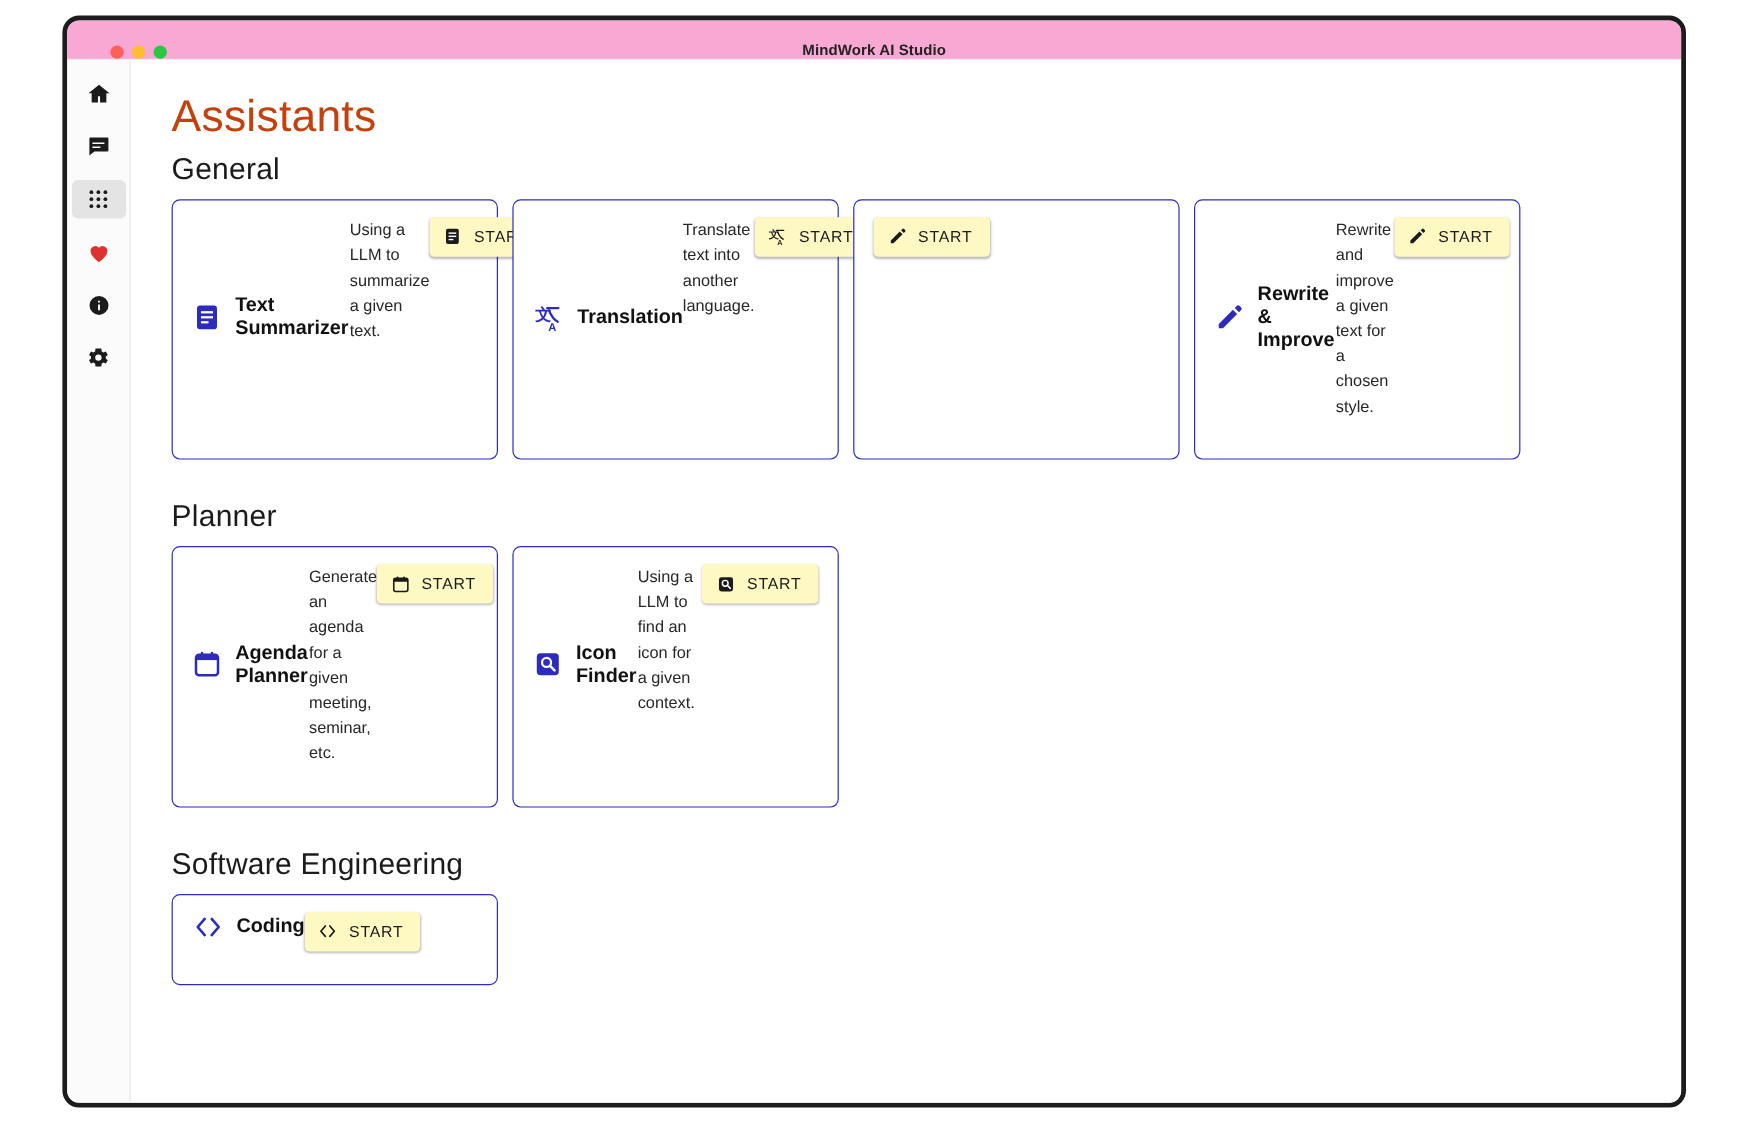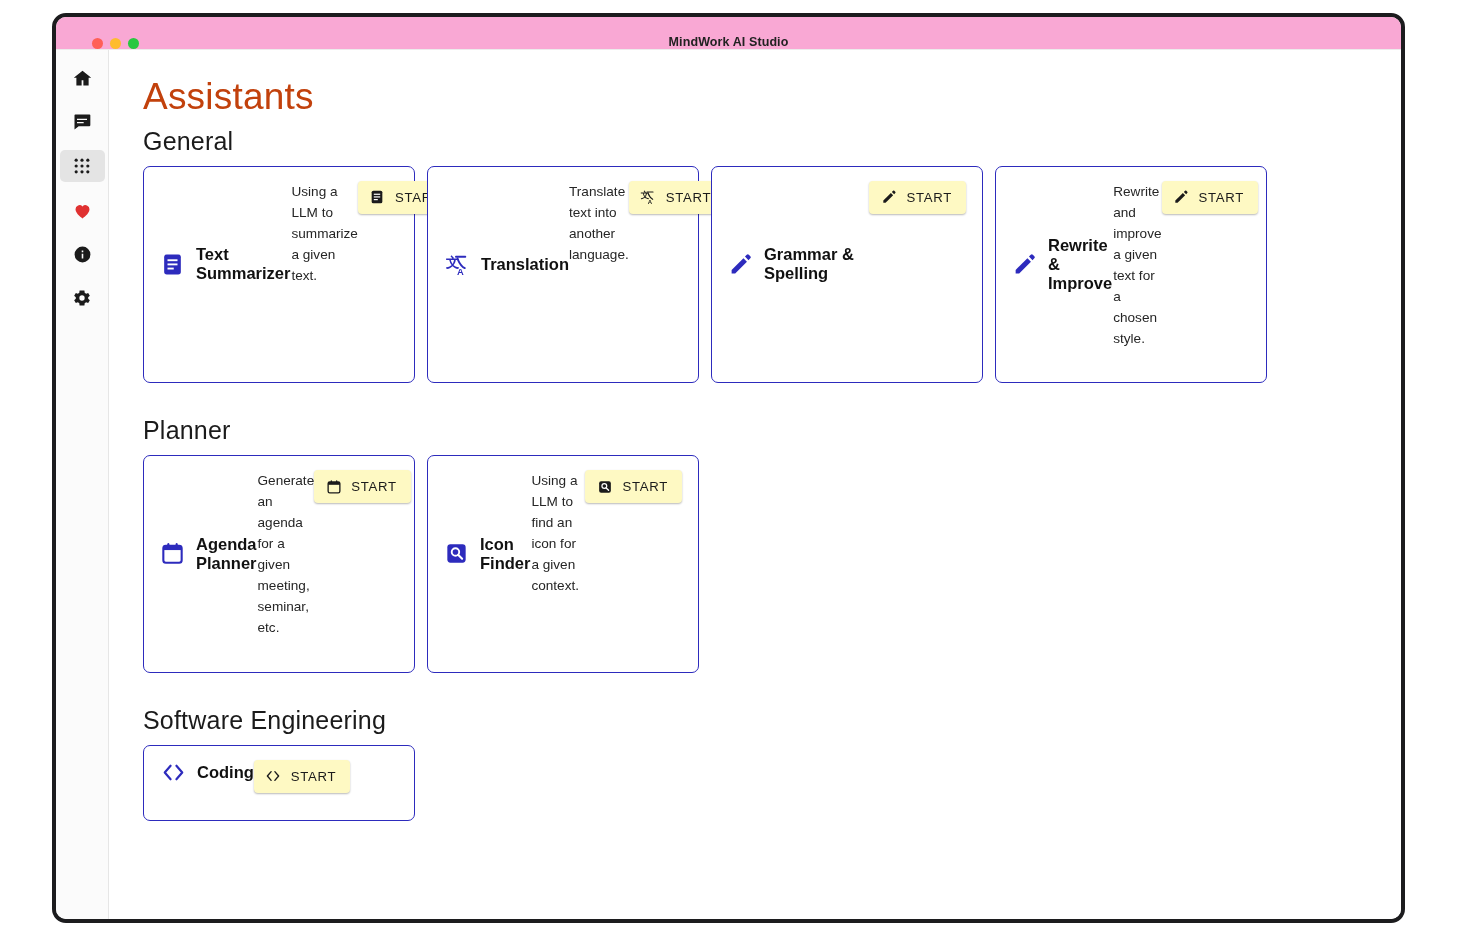--- a/index.html
+++ b/index.html
@@ -270,29 +270,20 @@
                     <svg width="16" height="16" viewBox="0 0 24 24">
                       <text x="1" y="14" font-family="Liberation Sans, sans-serif" font-size="13" font-weight="bold" fill="#1b1b1b">文</text>
                       <path d="M10.5 4.5 h9 M12 6.5 q3 7 7 9" stroke="#1b1b1b" stroke-width="1.8" fill="none" stroke-linecap="round"></path>
                       <text x="11.5" y="22.5" font-family="Liberation Sans, sans-serif" font-size="9" font-weight="bold" fill="#1b1b1b">A</text>
                     </svg>
                   </span>
                   <span>START</span>
                 </button>
               </div>
               <div class="card">
-                <div class="card-head">
-                  <span class="card-icon">
-                    <svg width="25" height="25" viewBox="0 0 24 24">
-                      <path d="M3.5 17.2 L14.8 5.9l3.4 3.4L6.9 20.6H3.5v-3.4z" fill="#2d2bbd"></path>
-                      <path d="M16.3 4.4l1.7-1.7a1.4 1.4 0 0 1 2 0l1.4 1.4a1.4 1.4 0 0 1 0 2l-1.7 1.7-3.4-3.4z" fill="#2d2bbd"></path>
-                    </svg>
-                  </span>
-                  <span class="card-title">Grammar &amp; Spelling</span>
-                </div>
                 <button class="start-btn">
                   <span class="btn-icon">
                     <svg width="16" height="16" viewBox="0 0 24 24">
                       <path d="M3.5 17.2 L14.8 5.9l3.4 3.4L6.9 20.6H3.5v-3.4z" fill="#1b1b1b"></path>
                       <path d="M16.3 4.4l1.7-1.7a1.4 1.4 0 0 1 2 0l1.4 1.4a1.4 1.4 0 0 1 0 2l-1.7 1.7-3.4-3.4z" fill="#1b1b1b"></path>
                     </svg>
                   </span>
                   <span>START</span>
                 </button>
               </div>

